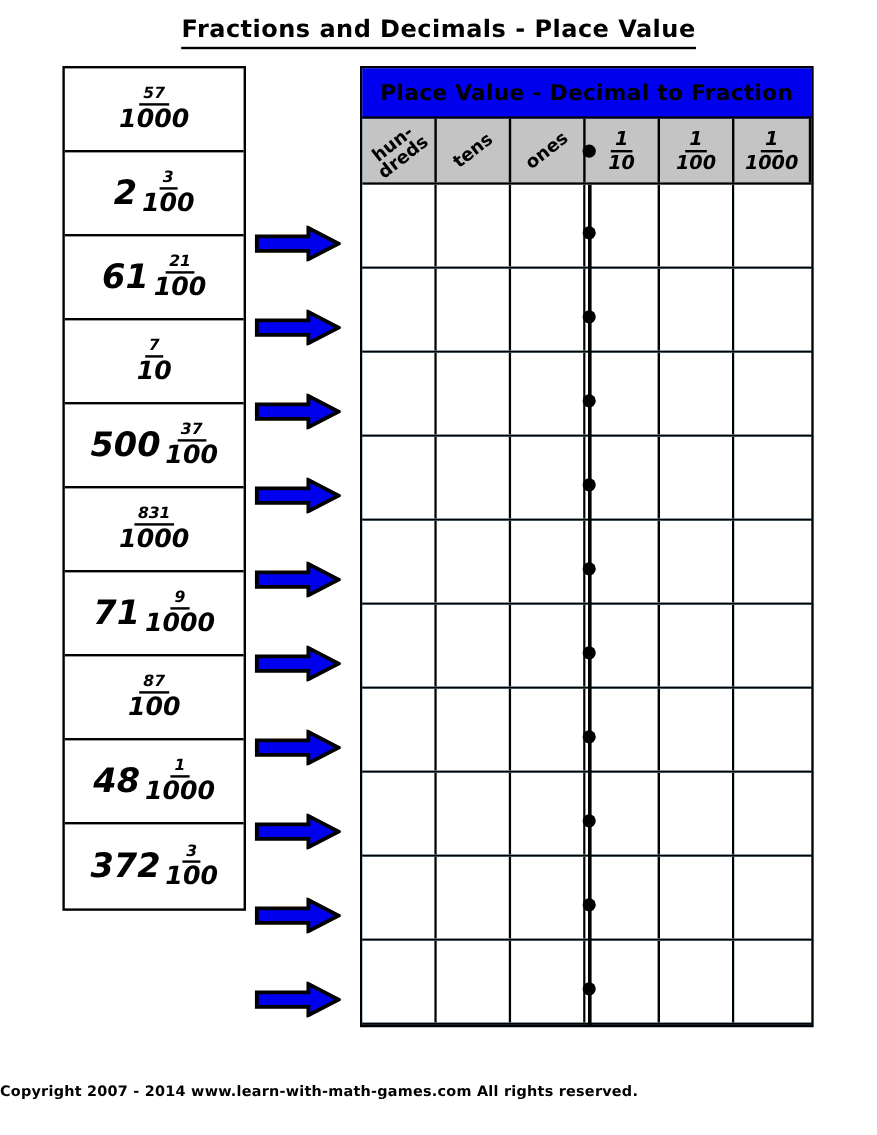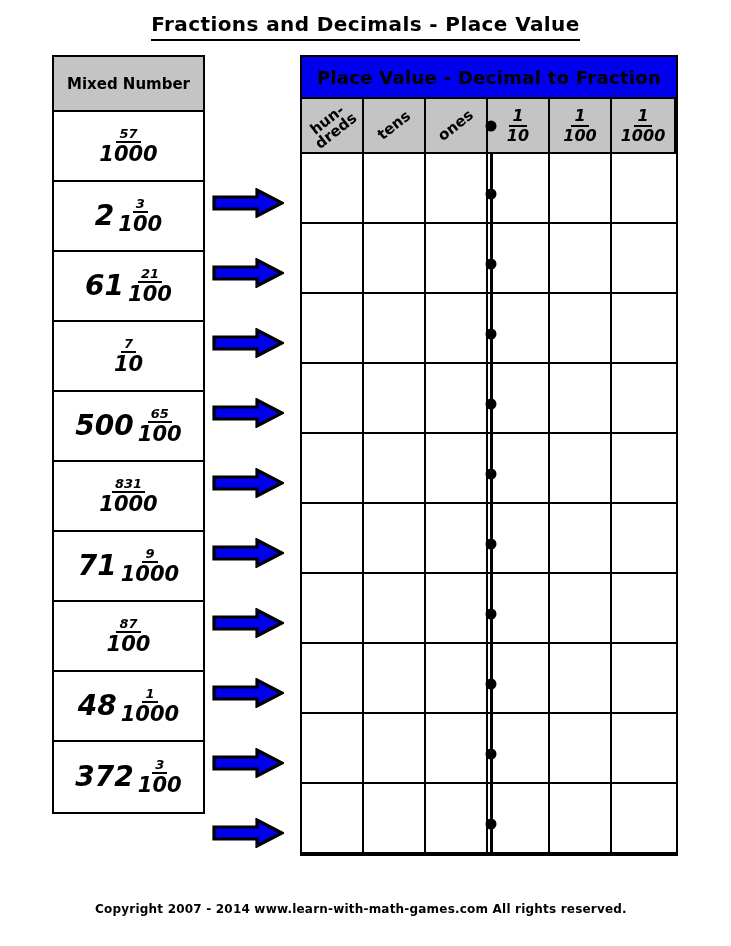--- a/index.html
+++ b/index.html
@@ -233,38 +233,35 @@
     background: #000;
     transform: translate(-50%, -50%);
   }
 
   
   #footer {
     position: absolute;
     left: 0;
     top: 902px;
     width: 722px;
-    text-align: center;
+    text-align: left;
     font-size: 12px;
     font-weight: bold;
     color: #000;
     letter-spacing: 0.2px;
   }
 </style>
 </head>
 <body>
 
 <div id="title">
   <span>Fractions and Decimals - Place Value</span>
 </div>
 
 <div id="left-table">
-  <div class="lt-head-gray">
-    <span>Mixed Number</span>
-  </div>
   <div id="left-rows">
       <div class="lt-row">
         <div class="mixnum">
           <span class="frac">
             <span class="num">57</span>
             <span class="den">1000</span>
           </span>
         </div>
       </div>
       <div class="lt-row">
@@ -290,21 +287,21 @@
           <span class="frac">
             <span class="num">7</span>
             <span class="den">10</span>
           </span>
         </div>
       </div>
       <div class="lt-row">
         <div class="mixnum">
           <span class="whole">500</span>
           <span class="frac">
-            <span class="num">65</span>
+            <span class="num">37</span>
             <span class="den">100</span>
           </span>
         </div>
       </div>
       <div class="lt-row">
         <div class="mixnum">
           <span class="frac">
             <span class="num">831</span>
             <span class="den">1000</span>
           </span>

